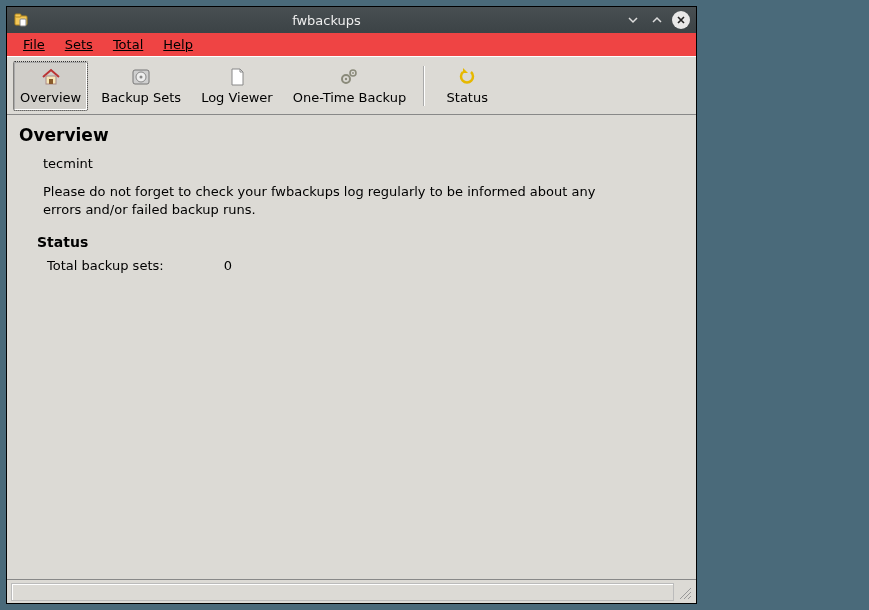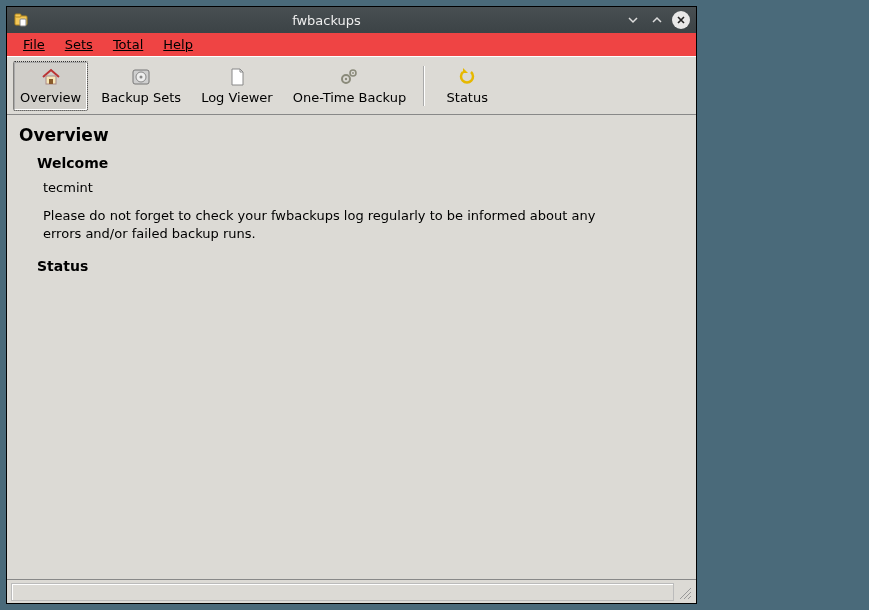--- a/index.html
+++ b/index.html
@@ -252,27 +252,30 @@
         </svg>
       </span>
       <span>Status</span>
     </div>
   </div>
 
   <div class="content">
     <div class="page-title">Overview</div>
 
     <div class="subsection">
-      <div class="subhead">Welcome</div>
       <div class="para">tecmint</div>
       <div class="para">Please do not forget to check your fwbackups log regularly to be informed about any errors and/or failed backup runs.</div>
     </div>
 
     <div class="subsection">
       <div class="subhead">Status</div>
+      <div class="status-row">
+        <span>Total backup sets:</span>
+        <span>0</span>
+      </div>
     </div>
   </div>
 
   <div class="statusbar">
     <div class="sb-inner"></div>
     <span class="grip">
       <svg width="16" height="16" viewBox="0 0 16 16">
         <line x1="4" y1="15" x2="15" y2="4" stroke="#999"></line>
         <line x1="8" y1="15" x2="15" y2="8" stroke="#999"></line>
         <line x1="12" y1="15" x2="15" y2="12" stroke="#999"></line>

